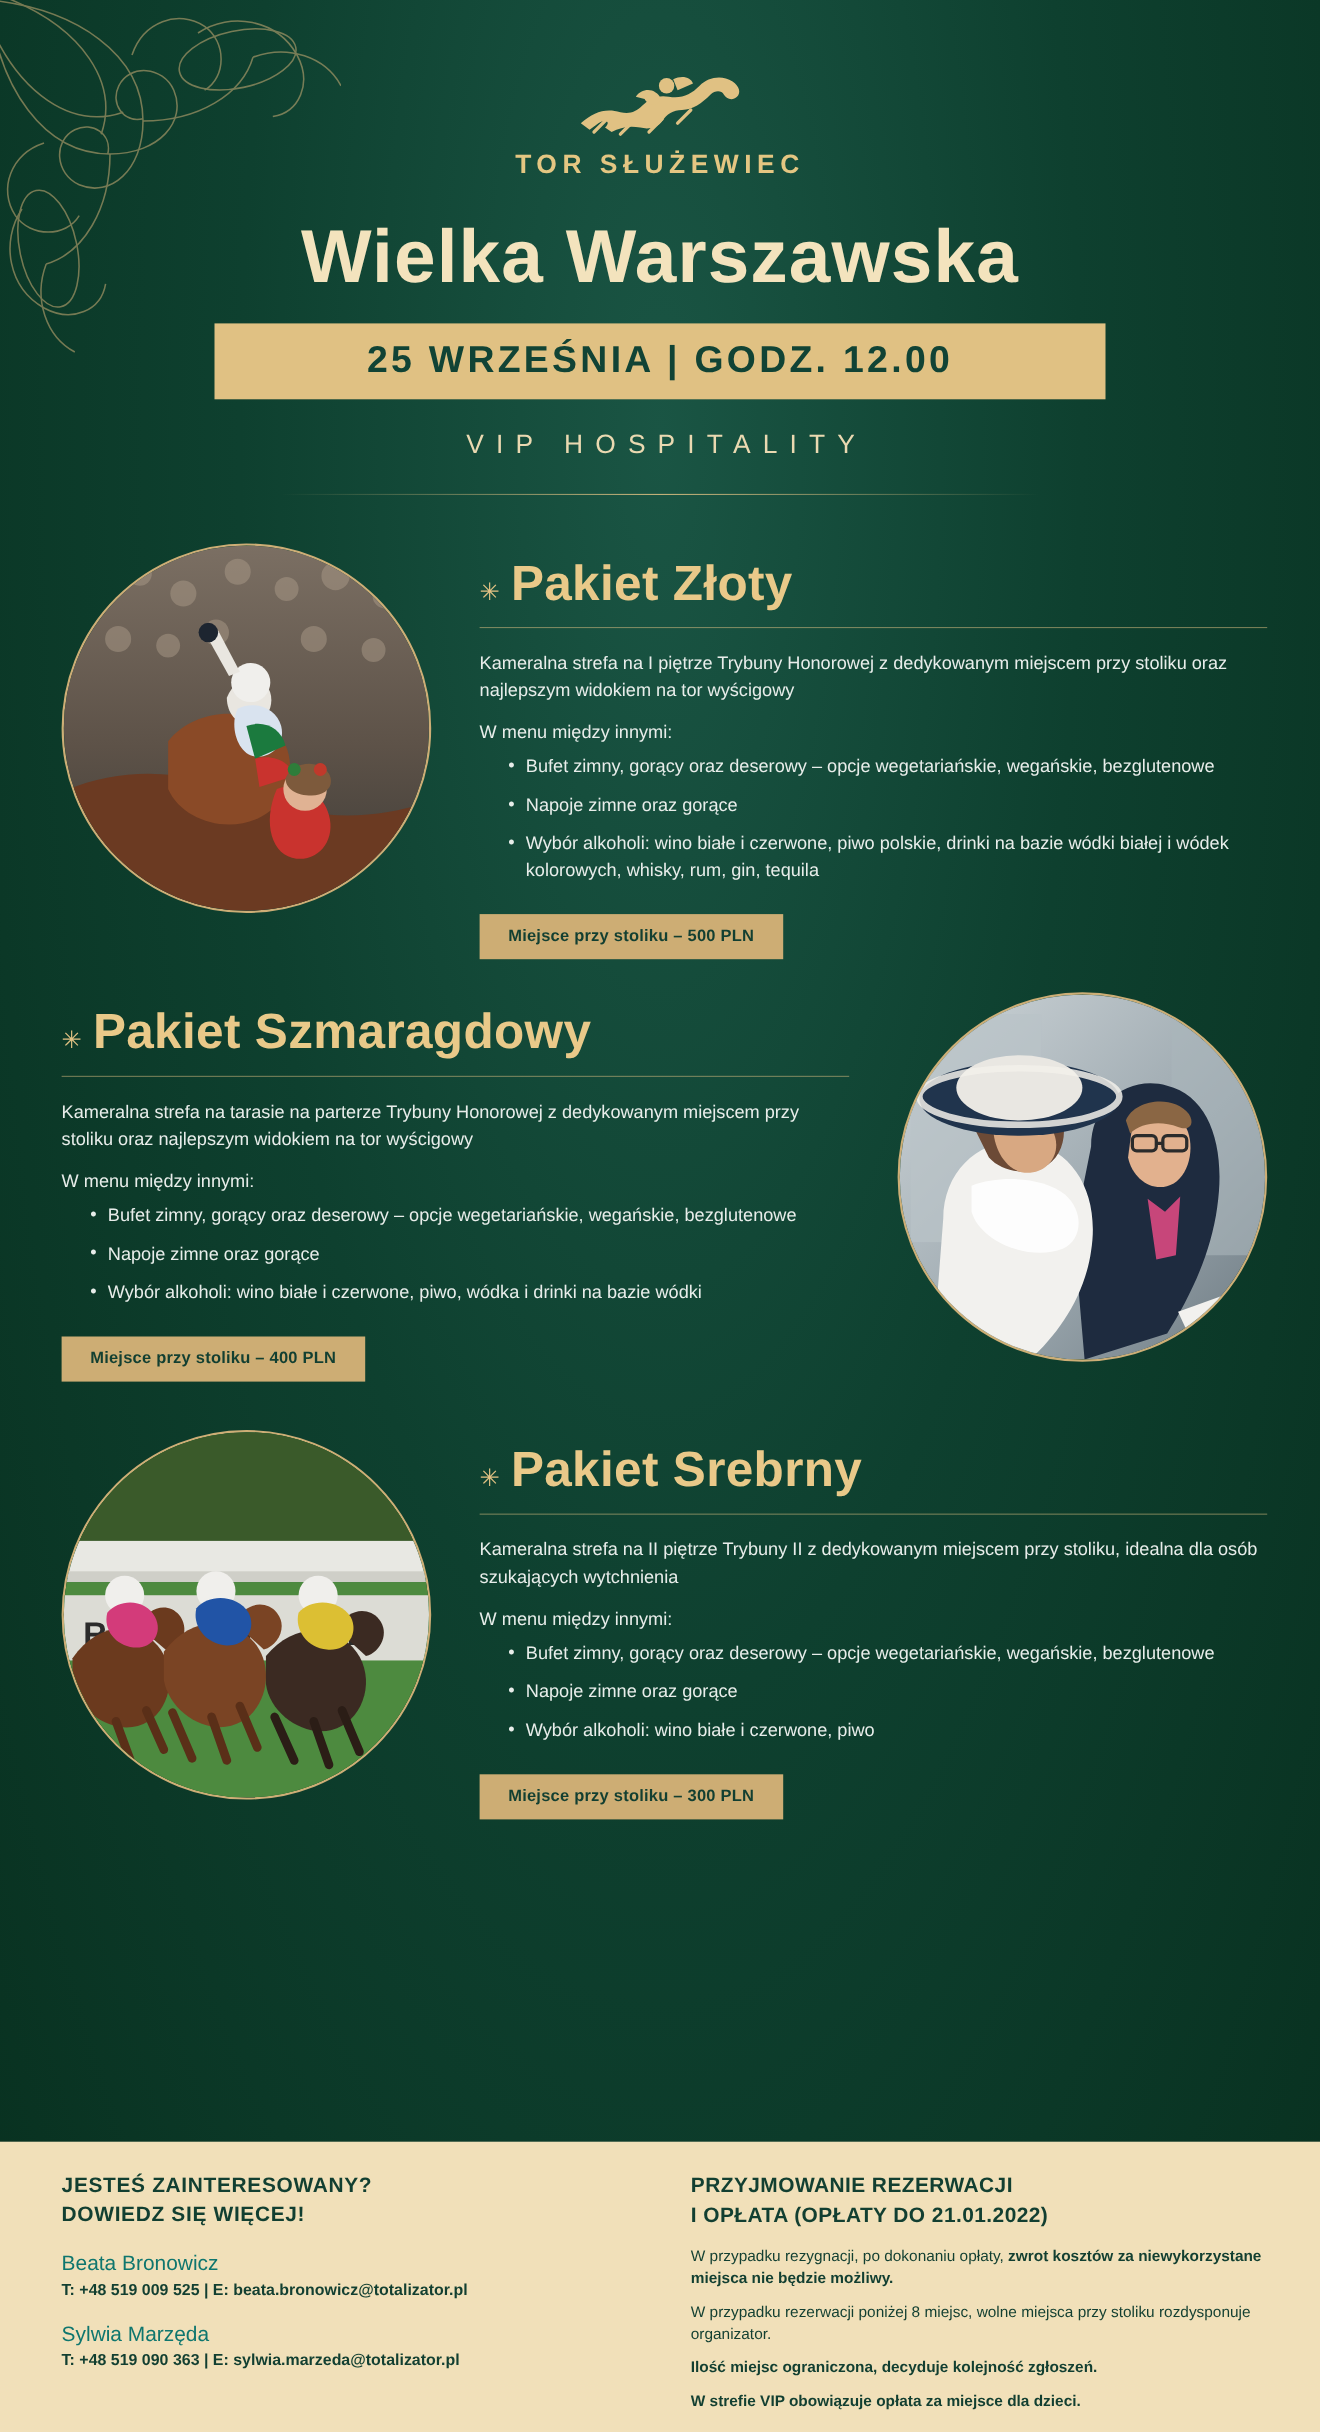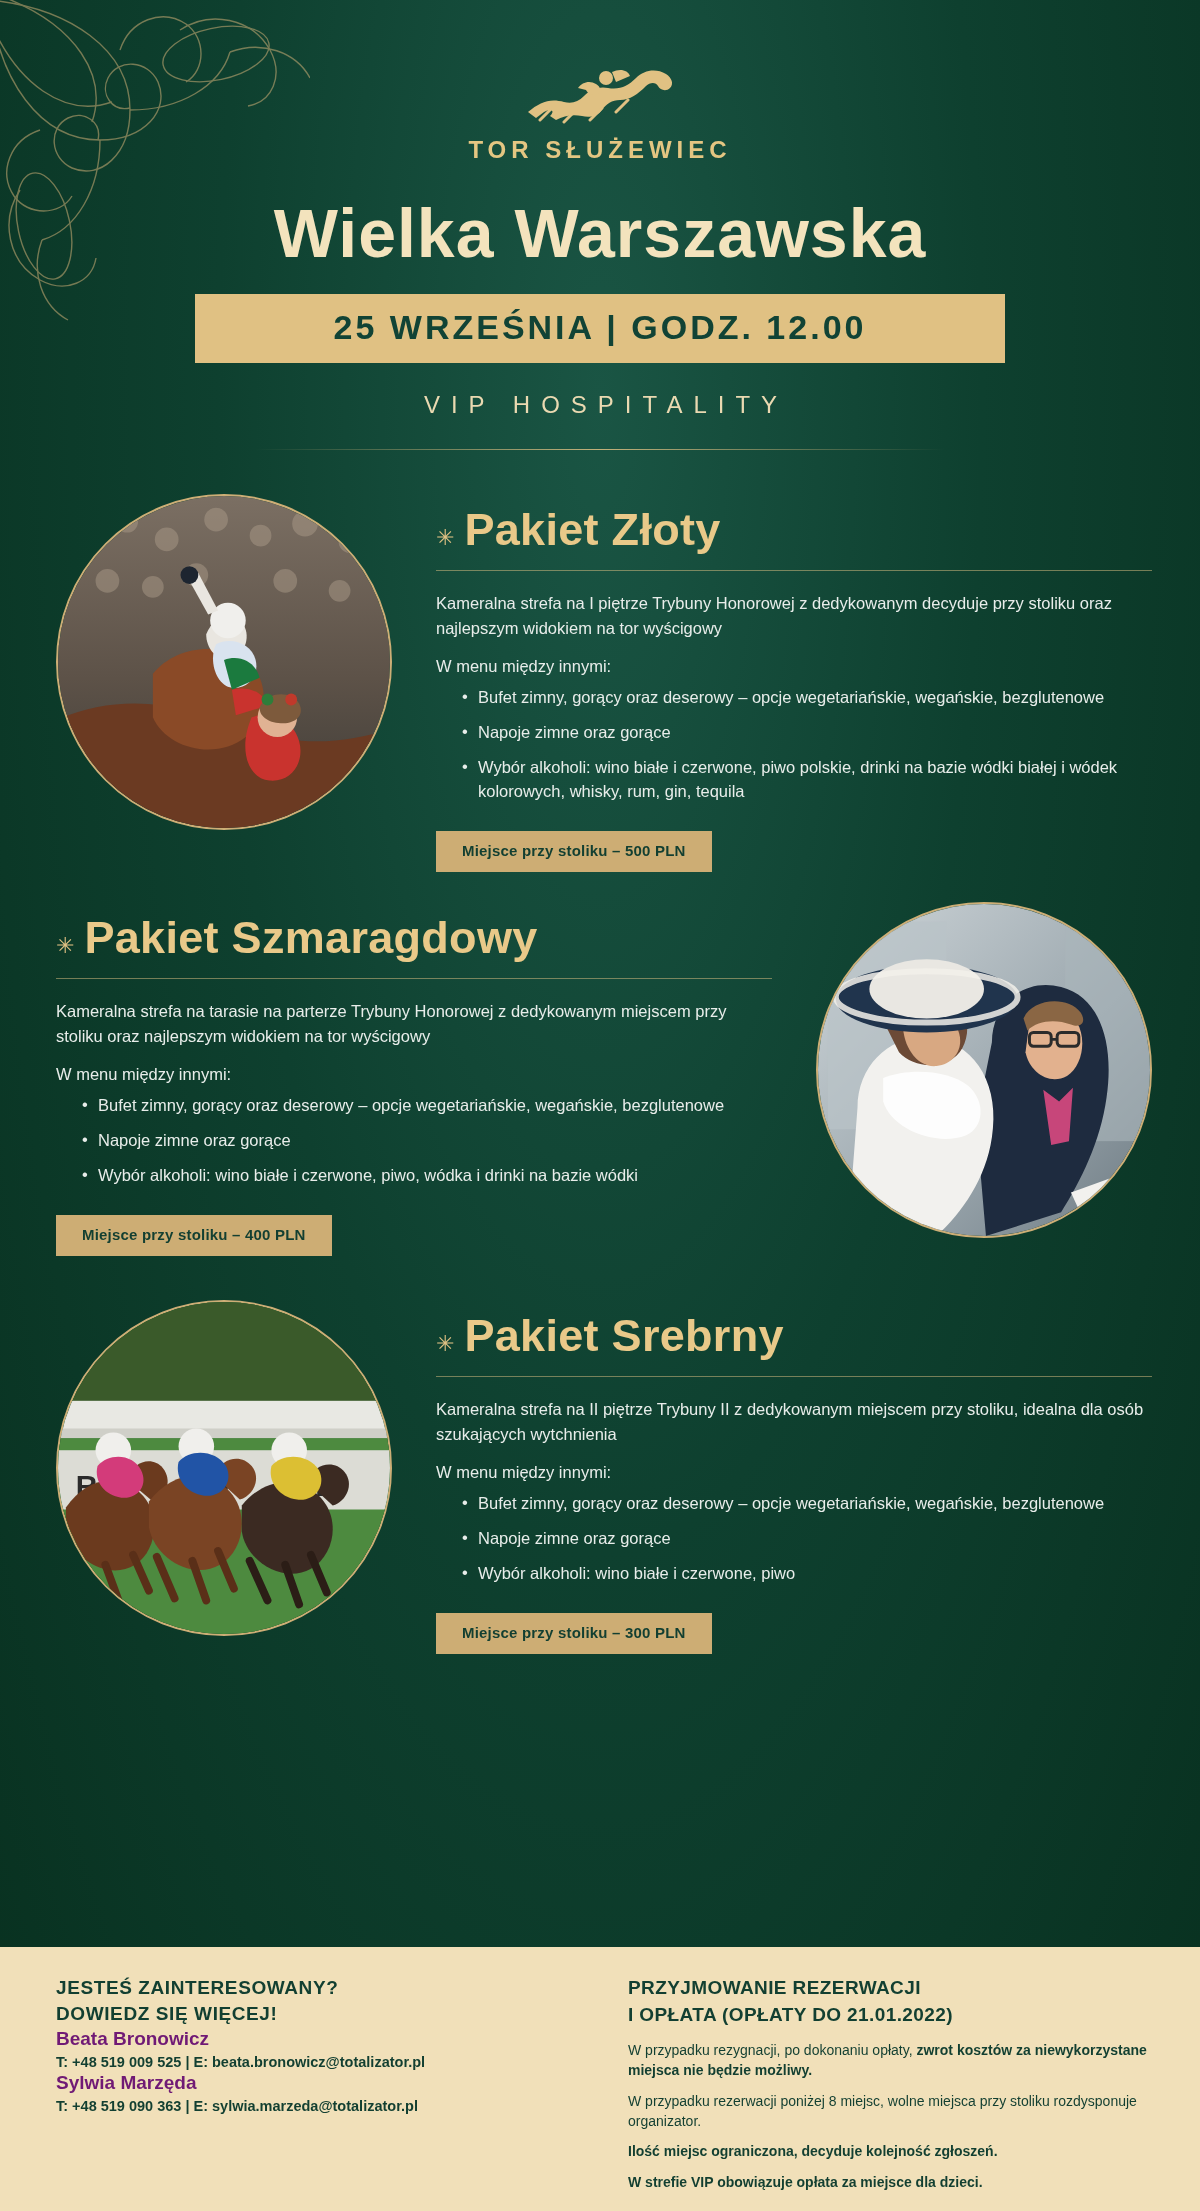--- a/index.html
+++ b/index.html
@@ -172,23 +172,23 @@
   .foot-left { width: 52%; padding-right: 24px; }
   .foot-right { width: 48%; }
   .foot-h {
     color: #123f31;
     font-weight: 700;
     font-size: 19px;
     letter-spacing: .6px;
     line-height: 1.35;
   }
   .contact-name {
-    margin-top: 2px;
-    color: #701a75;
-    font-weight: 700;
+    margin-top: 22px;
+    color: #0f766e;
+    font-weight: 400;
     font-size: 19px;
   }
   .contact-line {
     margin-top: 4px;
     color: #123f31;
     font-size: 14.5px;
     font-weight: 700;
   }
   .foot-h2 {
     color: #123f31;
@@ -297,21 +297,21 @@
         <circle cx="212" cy="206" r="6" fill="#2e7d3a"></circle>
           <circle cx="236" cy="206" r="6" fill="#c0392b"></circle>
       </svg>
     </div>
     <div class="pkg-body">
       <div class="pkg-head">
         <span class="star">✳</span>
         <span class="pkg-name">Pakiet Złoty</span>
       </div>
       <div class="head-rule"></div>
-      <p class="desc">Kameralna strefa na I piętrze Trybuny Honorowej z dedykowanym decyduje przy stoliku oraz najlepszym widokiem na tor wyścigowy</p>
+      <p class="desc">Kameralna strefa na I piętrze Trybuny Honorowej z dedykowanym miejscem przy stoliku oraz najlepszym widokiem na tor wyścigowy</p>
       <p class="menu-lead">W menu między innymi:</p>
       <ul class="menu">
         <li>Bufet zimny, gorący oraz deserowy – opcje wegetariańskie, wegańskie, bezglutenowe</li>
         <li>Napoje zimne oraz gorące</li>
         <li>Wybór alkoholi: wino białe i czerwone, piwo polskie, drinki na bazie wódki białej i wódek kolorowych, whisky, rum, gin, tequila</li>
       </ul>
       <div class="price-wrap">
         <span class="price">Miejsce przy stoliku – 500 PLN</span>
       </div>
     </div>

